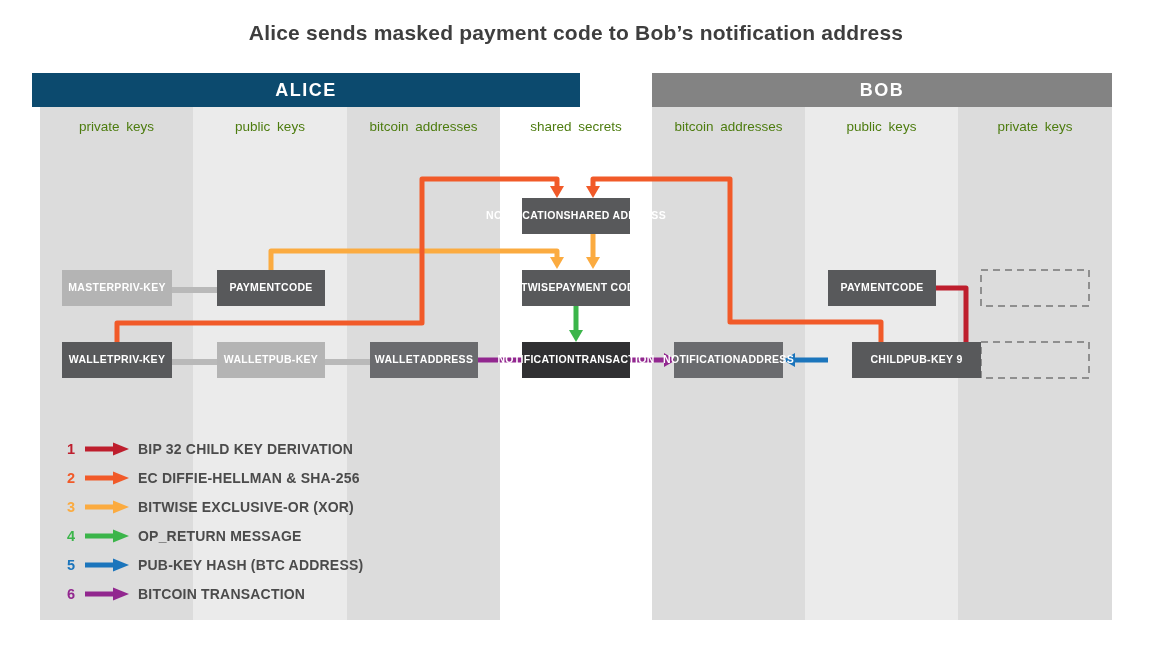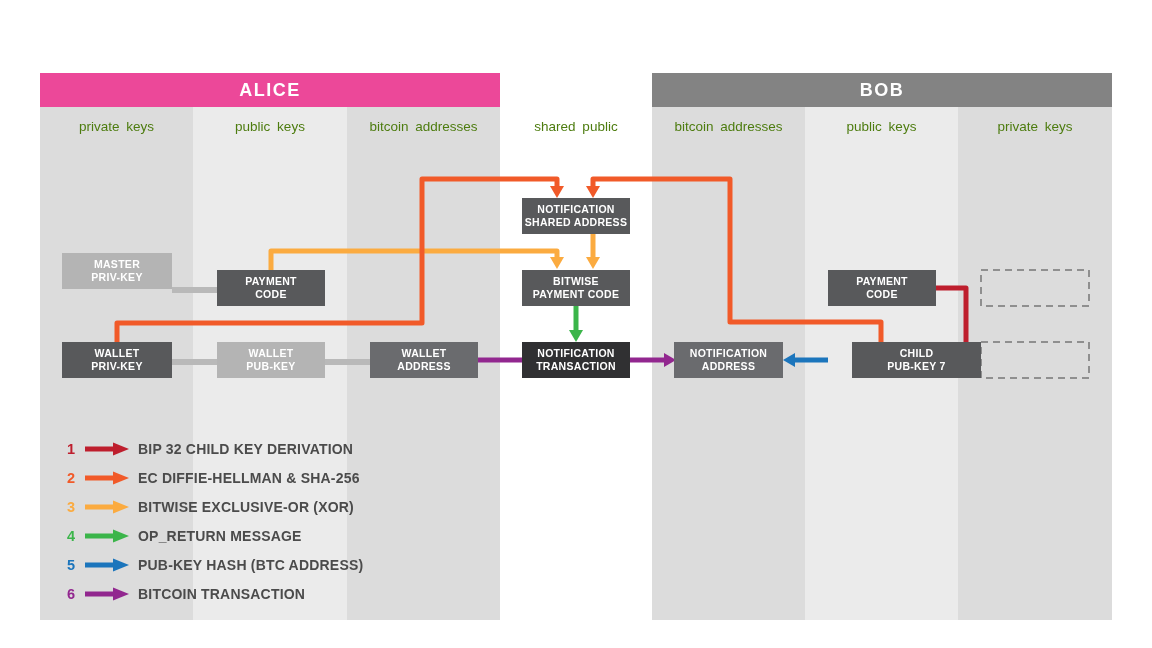--- a/index.html
+++ b/index.html
@@ -2,65 +2,66 @@
 <html><head>
 <meta charset="utf-8">
 <style>
   html,body{margin:0;padding:0;background:#ffffff;}
   .stage{position:relative;width:1152px;height:648px;background:#ffffff;overflow:hidden;
          font-family:"Liberation Sans",sans-serif;}
   .title{position:absolute;left:0;right:0;top:21px;text-align:center;
          font-size:21px;font-weight:bold;color:#3e3e3e;letter-spacing:.2px;}
   .hdr{position:absolute;top:73px;height:34px;display:flex;align-items:center;justify-content:center;}
   .hdr span{color:#ffffff;font-size:18px;font-weight:bold;letter-spacing:1.5px;}
-  .hdr-alice{left:40px;width:460px;background:#ec4899;}
+  .hdr-alice{left:32px;width:548px;background:#0c4a6e;}
   .hdr-bob{left:652px;width:460px;background:#838383;}
   .col{position:absolute;top:107px;height:513px;}
   .col-dark{background:#dcdcdc;}
   .col-light{background:#ebebeb;}
   .collabel{position:absolute;top:119px;height:18px;text-align:center;
             font-size:13.5px;color:#4d7c0f;word-spacing:3px;}
   .wires{position:absolute;left:0;top:0;z-index:2;}
-  .box{position:absolute;height:36px;z-index:3;display:flex;flex-direction:column;
+  .box{position:absolute;height:36px;z-index:3;display:flex;flex-direction:row;
        align-items:center;justify-content:center;line-height:1.25;}
   .box .bl{display:block;color:#ffffff;font-size:10.5px;font-weight:bold;letter-spacing:.3px;white-space:nowrap;}
   .box-dark{background:#58595b;}
   .box-mid{background:#6a6b6e;}
   .box-light{background:#b4b4b4;}
   .box-darkest{background:#303032;}
   .legend{position:absolute;left:62px;top:442px;z-index:3;}
   .lrow{display:flex;align-items:center;height:14px;margin-bottom:15px;}
   .lnum{width:18px;text-align:center;font-size:14.5px;font-weight:bold;}
   .larrow{margin:0 8px 0 4px;flex:0 0 auto;}
   .llabel{font-size:14px;font-weight:bold;color:#4b4b4b;letter-spacing:.2px;white-space:nowrap;}
 </style>
 </head>
 <body>
 
 <div class="stage">
 
+  <div class="title">Alice sends masked payment code to Bob’s notification address</div>
 
   <div class="hdr hdr-alice">
     <span>ALICE</span>
   </div>
   <div class="hdr hdr-bob">
     <span>BOB</span>
   </div>
 
   <div class="col col-dark" style="left:40px;width:153px"></div>
   <div class="col col-light" style="left:193px;width:154px"></div>
   <div class="col col-dark" style="left:347px;width:153px"></div>
   <div class="col col-dark" style="left:652px;width:153px"></div>
   <div class="col col-light" style="left:805px;width:153px"></div>
   <div class="col col-dark" style="left:958px;width:154px"></div>
 
   <div class="collabel" style="left:40px;width:153px">private keys</div>
   <div class="collabel" style="left:193px;width:154px">public keys</div>
   <div class="collabel" style="left:347px;width:153px">bitcoin addresses</div>
-  <div class="collabel" style="left:500px;width:152px">shared public</div>
+  <div class="collabel" style="left:500px;width:152px">shared secrets</div>
   <div class="collabel" style="left:652px;width:153px">bitcoin addresses</div>
   <div class="collabel" style="left:805px;width:153px">public keys</div>
   <div class="collabel" style="left:958px;width:154px">private keys</div>
 
   <svg class="wires" width="1152" height="648" viewBox="0 0 1152 648">
 
     <line x1="172" y1="290" x2="217" y2="290" stroke-width="6" stroke="#b9b9b9"></line>
     <line x1="172" y1="362" x2="217" y2="362" stroke-width="6" stroke="#b9b9b9"></line>
     <line x1="325" y1="362" x2="370" y2="362" stroke-width="6" stroke="#b9b9b9"></line>
 
@@ -83,21 +84,21 @@
     <line x1="828" y1="360" x2="795" y2="360" stroke-width="5" stroke="#1b75bc"></line>
     <polygon points="783,360 795,353 795,367" fill="#1b75bc"></polygon>
 
     <polyline points="936,288 966,288 966,360 950,360" fill="none" stroke-width="5" stroke-linejoin="round" stroke="#be1e2d"></polyline>
     <polygon points="938,360 950,353 950,367" fill="#be1e2d"></polygon>
 
     <rect x="981" y="270" width="108" height="36" fill="none" stroke-width="2" stroke-dasharray="7 5" stroke="#8f8f8f"></rect>
     <rect x="981" y="342" width="108" height="36" fill="none" stroke-width="2" stroke-dasharray="7 5" stroke="#8f8f8f"></rect>
   </svg>
 
-  <div class="box box-light" style="left:62px;top:253px;width:110px">
+  <div class="box box-light" style="left:62px;top:270px;width:110px">
     <span class="bl">MASTER</span>
     <span class="bl">PRIV-KEY</span>
   </div>
   <div class="box box-dark" style="left:217px;top:270px;width:108px">
     <span class="bl">PAYMENT</span>
     <span class="bl">CODE</span>
   </div>
   <div class="box box-dark" style="left:62px;top:342px;width:110px">
     <span class="bl">WALLET</span>
     <span class="bl">PRIV-KEY</span>
@@ -121,21 +122,21 @@
   <div class="box box-darkest" style="left:522px;top:342px;width:108px">
     <span class="bl">NOTIFICATION</span>
     <span class="bl">TRANSACTION</span>
   </div>
   <div class="box box-mid" style="left:674px;top:342px;width:109px">
     <span class="bl">NOTIFICATION</span>
     <span class="bl">ADDRESS</span>
   </div>
   <div class="box box-dark" style="left:852px;top:342px;width:129px">
     <span class="bl">CHILD</span>
-    <span class="bl">PUB-KEY 7</span>
+    <span class="bl">PUB-KEY 9</span>
   </div>
   <div class="box box-dark" style="left:828px;top:270px;width:108px">
     <span class="bl">PAYMENT</span>
     <span class="bl">CODE</span>
   </div>
 
   <div class="legend">
     <div class="lrow">
       <span class="lnum" style="color: rgb(190, 30, 45);">1</span>
       <svg class="larrow" width="46" height="14" viewBox="0 0 46 14">

